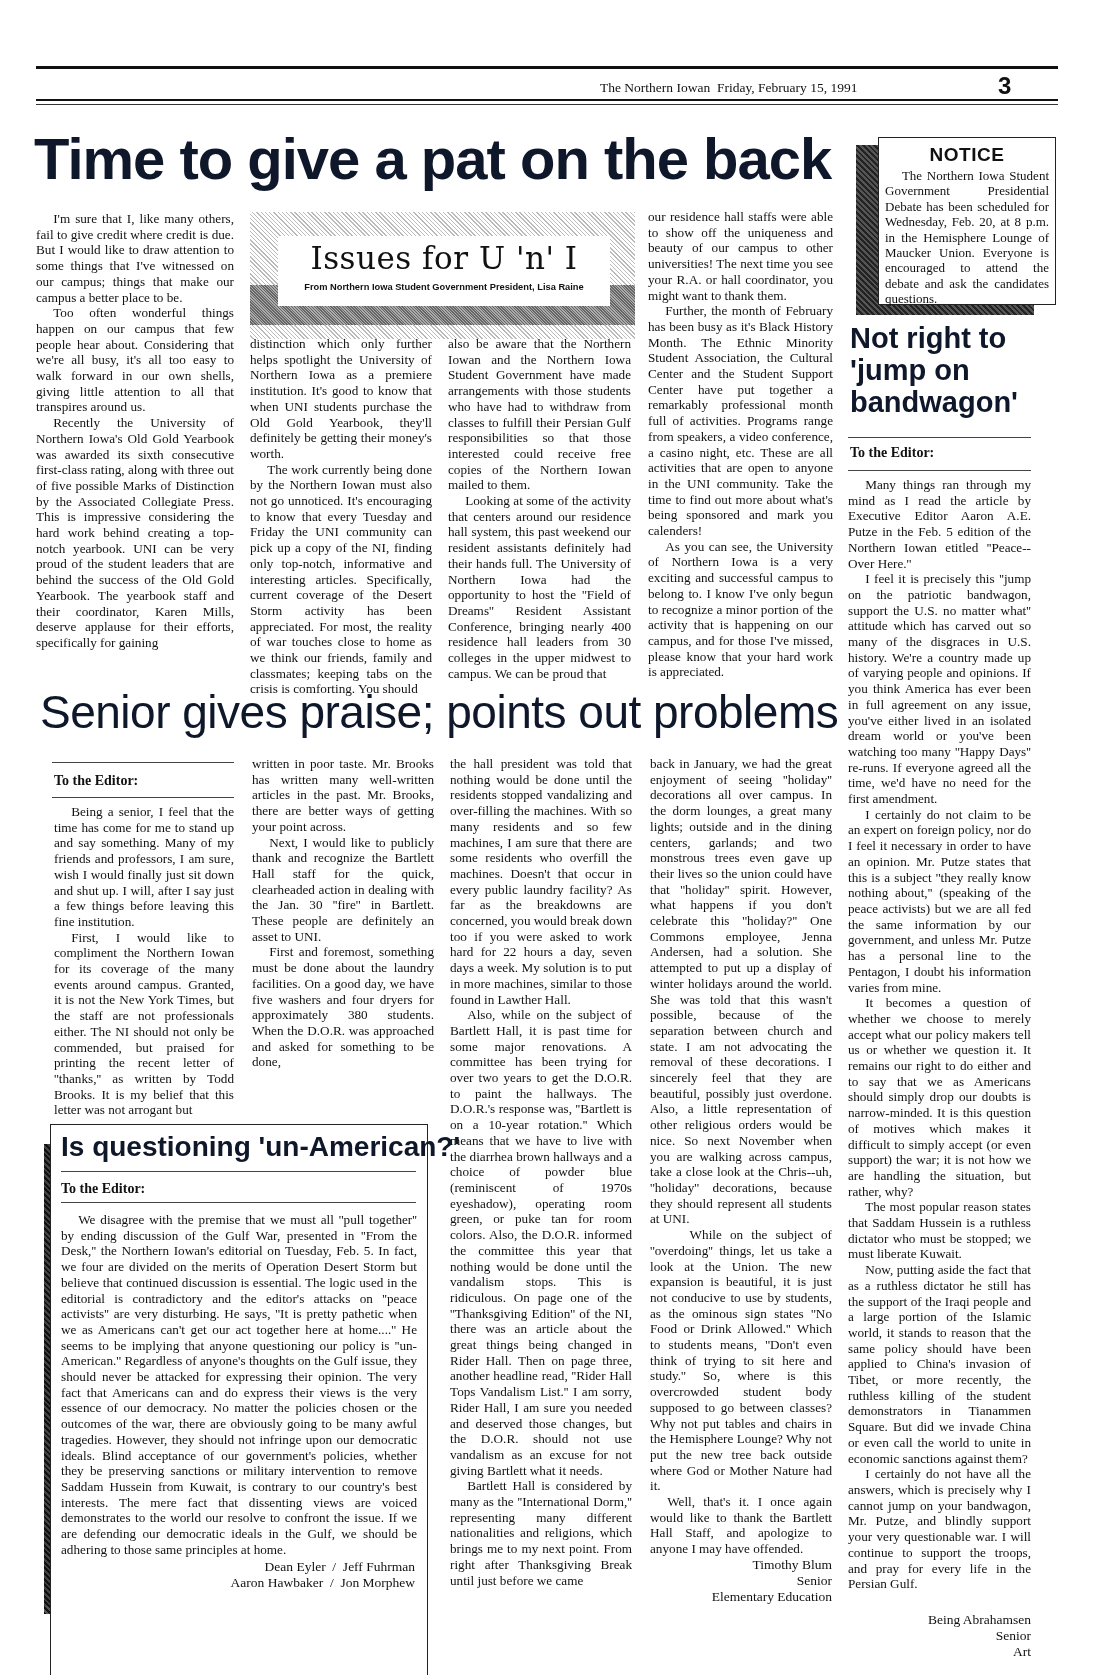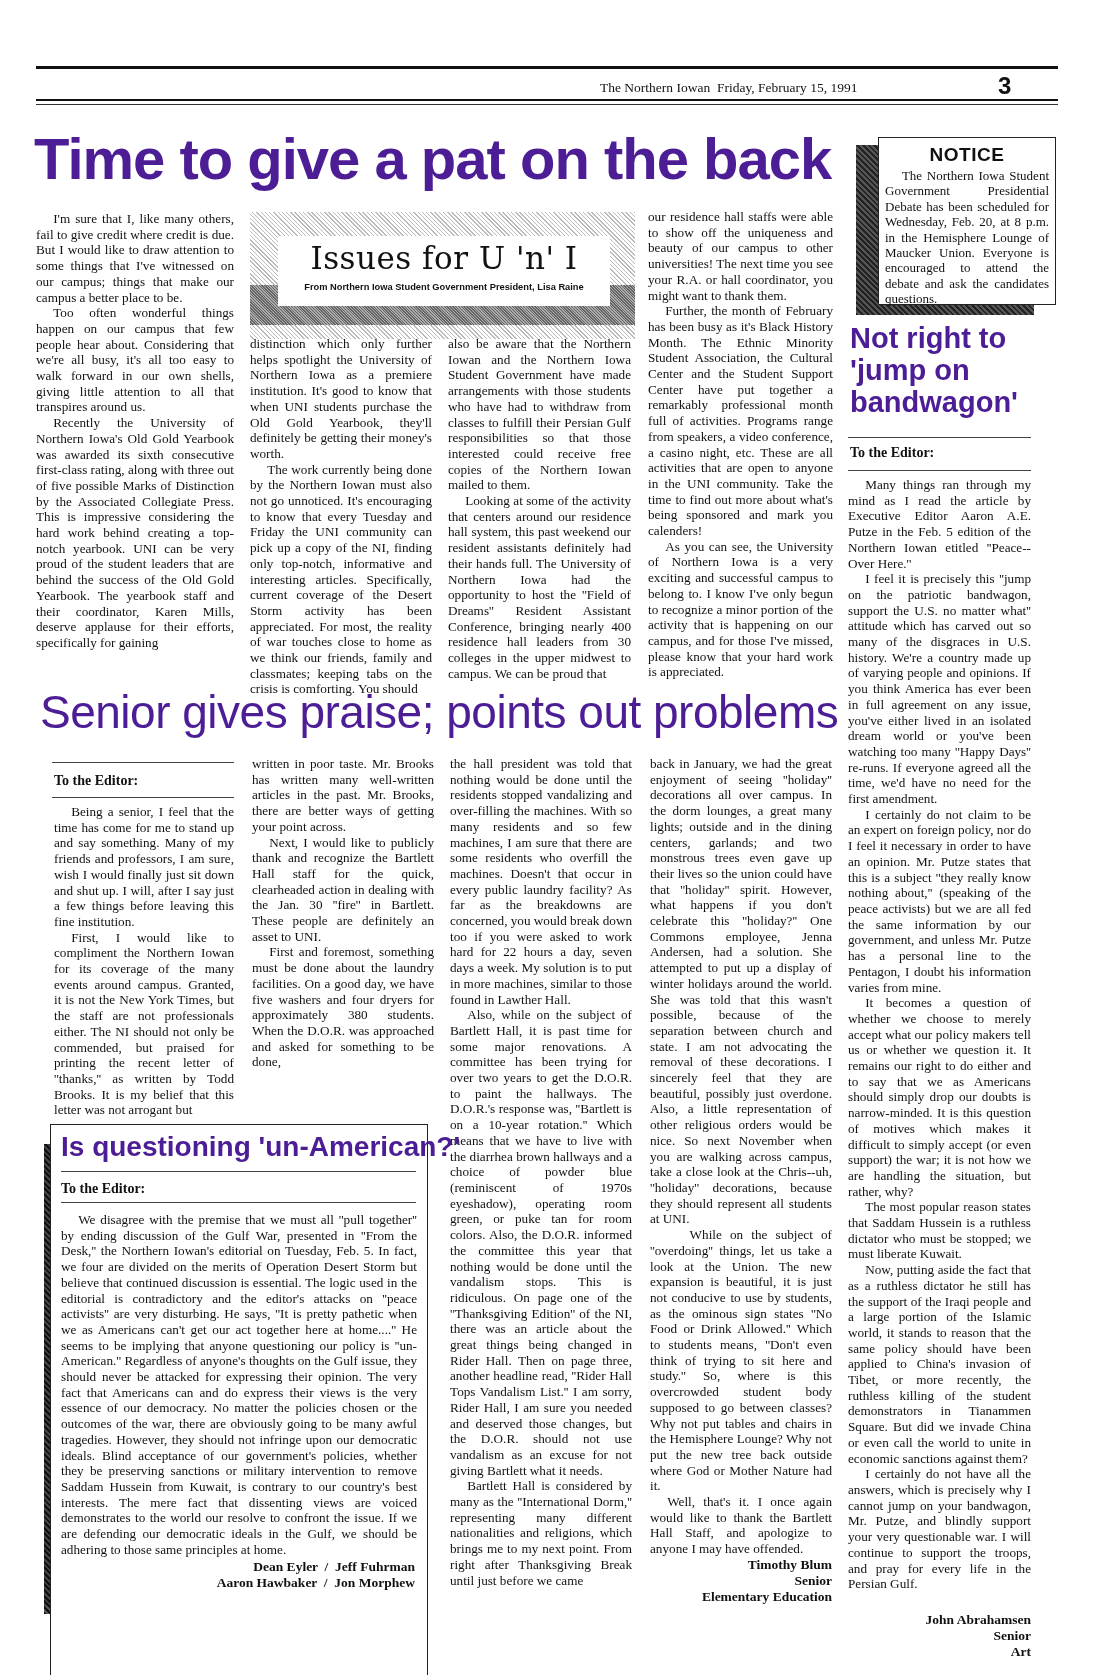--- a/index.html
+++ b/index.html
@@ -3,28 +3,28 @@
 <meta charset="utf-8">
 <style>
   html, body { margin: 0; padding: 0; background: #ffffff; }
   body { width: 1093px; height: 1675px; position: relative; overflow: hidden; color: #111; font-family: "Liberation Serif", serif; }
   .abs { position: absolute; }
   .rule-top { left: 36px; top: 66px; width: 1022px; height: 3px; background: #111; }
   .rule-mid1 { left: 36px; top: 99px; width: 1022px; height: 2px; background: #111; }
   .rule-mid2 { left: 36px; top: 104px; width: 1022px; height: 1px; background: #333; }
   .folio { left: 600px; top: 80px; font-size: 13.5px; }
   .pagenum { left: 998px; top: 72px; font-family: "Liberation Sans", sans-serif; font-weight: bold; font-size: 24px; }
-  .h1 { font-family: "Liberation Sans", sans-serif; font-weight: bold; letter-spacing: -1px; color: #4c1d95; white-space: nowrap; }
+  .h1 { font-family: "Liberation Sans", sans-serif; font-weight: bold; letter-spacing: -1px; color: #0f172a; white-space: nowrap; }
   .col { font-size: 13.2px; line-height: 15.7px; text-align: justify; hyphens: manual; }
   .col p { margin: 0; text-indent: 1.3em; }
   .col p.noind { text-indent: 0; }
   .col p.bigind { text-indent: 3em; }
   .toed { font-weight: bold; font-size: 14px; }
   .thin-rule { height: 1px; background: #444; }
-  .sig { text-align: right; font-weight: bold; font-size: 13.5px; line-height: 16px; }
+  .sig { text-align: right; font-weight: normal; font-size: 13.5px; line-height: 16px; }
   .notice { left: 848px; top: 137px; width: 178px; height: 168px; border: 1.5px solid #222; background: #fff; padding: 6px 6px 4px 6px; box-sizing: border-box; margin-left: 30px; }
   .notice-shadow { left: 856px; top: 145px; width: 178px; height: 170px; background: repeating-linear-gradient(45deg,#222 0 2px,#555 2px 4px); }
   .notice-title { font-family: "Liberation Sans", sans-serif; font-weight: bold; font-size: 19px; text-align: center; letter-spacing: 0.5px; margin-bottom: 2px; }
   .issues-banner { left: 250px; top: 212px; width: 385px; height: 113px; background: repeating-linear-gradient(45deg,#bbb 0 1px,#fff 1px 3px); border-bottom: 14px solid transparent; }
   .issues-banner .grad { position: absolute; left:0; right:0; bottom:0; height: 40px; background: repeating-linear-gradient(45deg,#666 0 1px,#aaa 1px 2px); }
   .issues-box { left: 278px; top: 236px; width: 332px; height: 70px; background: #fff; text-align: center; }
   .issues-title { font-family: "DejaVu Serif", serif; font-size: 31px; margin-top: 4px; letter-spacing: 0.5px; }
   .issues-sub { font-family: "Liberation Sans", sans-serif; font-weight: bold; font-size: 9.3px; margin-top: 6px; }
   .unamer-box { left: 50px; top: 1124px; width: 378px; height: 609px; border: 1.5px solid #222; background: #fff; box-sizing: border-box; }
   .unamer-shadow-left { left: 44px; top: 1144px; width: 8px; height: 470px; background: repeating-linear-gradient(45deg,#111 0 2px,#444 2px 4px); }
@@ -86,21 +86,21 @@
 <div class="abs thin-rule" style="left:848px; top:470px; width:183px;"></div>
 <div class="abs col" style="left:848px; top:477px; width:183px;">
   <p>Many things ran through my mind as I read the article by Executive Editor Aaron A.E. Putze in the Feb. 5 edition of the Northern Iowan etitled ''Peace--Over Here.''</p>
   <p>I feel it is precisely this ''jump on the patriotic bandwagon, support the U.S. no matter what'' attitude which has carved out so many of the disgraces in U.S. history. We're a country made up of varying people and opinions. If you think America has ever been in full agreement on any issue, you've either lived in an isolated dream world or you've been watching too many ''Happy Days'' re-runs. If everyone agreed all the time, we'd have no need for the first amendment.</p>
   <p>I certainly do not claim to be an expert on foreign policy, nor do I feel it necessary in order to have an opinion. Mr. Putze states that this is a subject ''they really know nothing about,'' (speaking of the peace activists) but we are all fed the same information by our government, and unless Mr. Putze has a personal line to the Pentagon, I doubt his information varies from mine.</p>
   <p>It becomes a question of whether we choose to merely accept what our policy makers tell us or whether we question it. It remains our right to do either and to say that we as Americans should simply drop our doubts is narrow-minded. It is this question of motives which makes it difficult to simply accept (or even support) the war; it is not how we are handling the situation, but rather, why?</p>
   <p>The most popular reason states that Saddam Hussein is a ruthless dictator who must be stopped; we must liberate Kuwait.</p>
   <p>Now, putting aside the fact that as a ruthless dictator he still has the support of the Iraqi people and a large portion of the Islamic world, it stands to reason that the same policy should have been applied to China's invasion of Tibet, or more recently, the ruthless killing of the student demonstrators in Tianammen Square. But did we invade China or even call the world to unite in economic sanctions against them?</p>
   <p>I certainly do not have all the answers, which is precisely why I cannot jump on your bandwagon, Mr. Putze, and blindly support your very questionable war. I will continue to support the troops, and pray for every life in the Persian Gulf.</p>
   <div class="sig" style="margin-top:20px;">
-    <div>John Abrahamsen</div>
+    <div>Being Abrahamsen</div>
     <div>Senior</div>
     <div>Art</div>
   </div>
 </div>
 
 <div class="abs h1" style="left:40px; top:686px; font-size:46px; line-height:52px; font-weight:normal; letter-spacing:-0.5px;">Senior gives praise; points out problems</div>
 
 <div class="abs thin-rule" style="left:52px; top:762px; width:182px;"></div>
 <div class="abs toed" style="left:54px; top:773px;">To the Editor:</div>
 <div class="abs thin-rule" style="left:52px; top:797px; width:182px;"></div>

